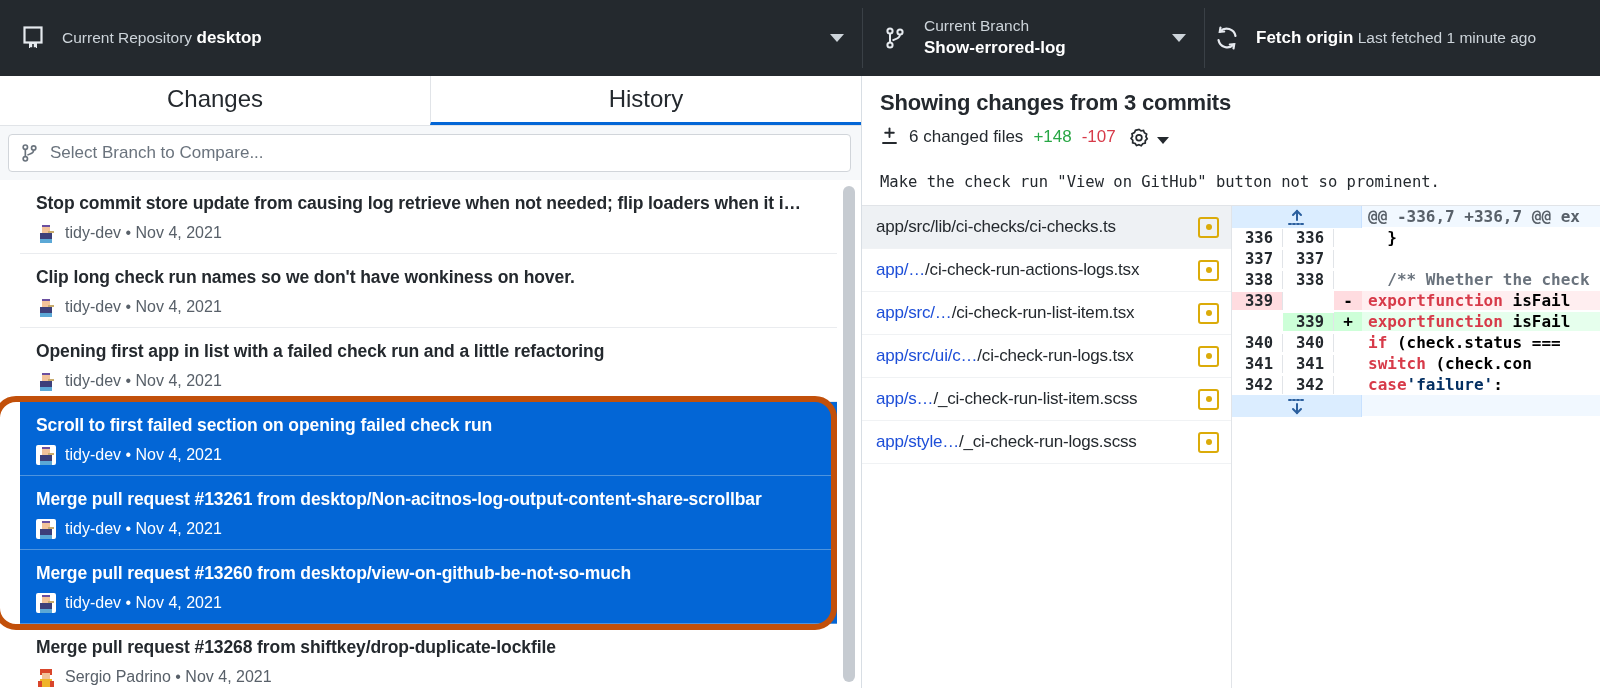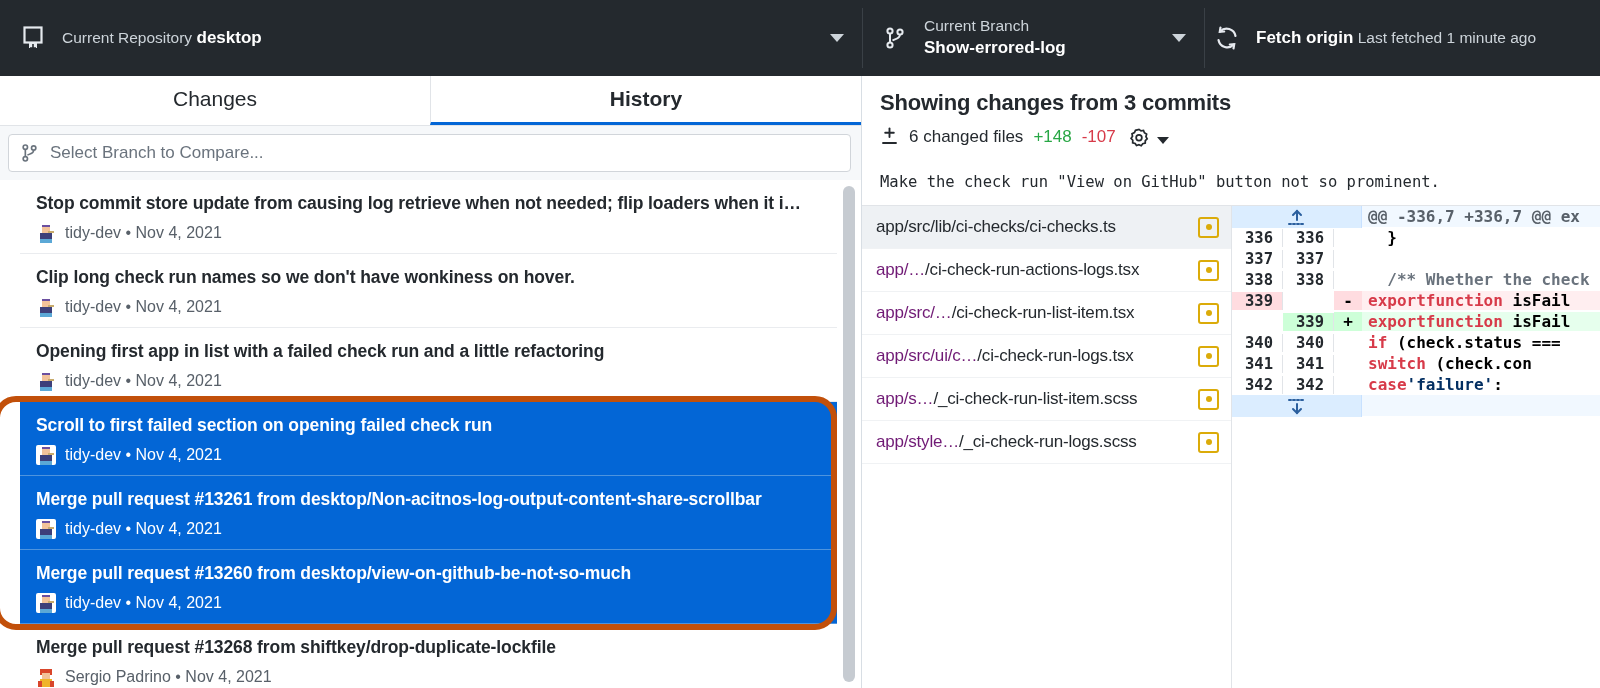--- a/index.html
+++ b/index.html
@@ -48,25 +48,25 @@
   
   .body { flex: 1; display: flex; min-height: 0; }
 
   
   .left { width: 862px; flex: 0 0 862px; display: flex; flex-direction: column;
           border-right: 1px solid #d8dee4; min-height: 0; background: #fff; }
   .tabs { height: 50px; flex: 0 0 50px; display: flex; border-bottom: 1px solid #e1e4e8;
           background: #fff; }
   .tab {
     flex: 1; display: flex; align-items: center; justify-content: center;
-    font-size: 21px; color: #24292e; cursor: pointer; position: relative;
+    font-size: 24px; color: #24292e; cursor: pointer; position: relative;
     border-bottom: 3px solid transparent;
   }
   .tab + .tab { border-left: 1px solid #e1e4e8; }
-  .tab.active { border-bottom-color: #0366d6; font-weight: bold; align-items: center; }
+  .tab.active { border-bottom-color: #0366d6; font-weight: normal; align-items: center; }
 
   .compare-wrap { padding: 8px 10px 8px 8px; background: #f6f8fa; flex: 0 0 auto; }
   .compare-box {
     height: 38px; background: #fff; border: 1px solid #d1d5da; border-radius: 4px;
     display: flex; align-items: center; padding: 0 12px; cursor: text;
   }
   .compare-box .gi { margin-right: 12px; display: flex; color: #6a737d; }
   .compare-ph { font-size: 17px; color: #6a737d; }
 
   .commit-list-wrap { flex: 1; position: relative; min-height: 0; overflow: hidden;
@@ -131,21 +131,21 @@
 
   .file-list { width: 370px; flex: 0 0 370px; border-right: 1px solid #e1e4e8;
                overflow: hidden; background: #fff; position: relative; }
   .file-row {
     height: 43px; display: flex; align-items: center; padding: 0 12px 0 14px;
     border-bottom: 1px solid #f0f2f4; cursor: pointer; gap: 8px;
   }
   .file-row.selected { background: #eef1f4; }
   .file-path { flex: 1; font-size: 17px; color: #24292e; white-space: nowrap;
                overflow: hidden; text-overflow: ellipsis; letter-spacing: -0.2px; }
-  .file-path .dim { color: #701a75; }
+  .file-path .dim { color: #1d4ed8; }
   .status-icon {
     width: 21px; height: 21px; flex: 0 0 21px; border: 2px solid #dbab09;
     border-radius: 3px; display: flex; align-items: center; justify-content: center;
   }
   .status-icon i { width: 6px; height: 6px; border-radius: 50%; background: #dbab09; display: block; }
 
   .diff { flex: 1; min-width: 0; overflow: hidden; position: relative;
           font-family: "DejaVu Sans Mono", monospace; font-size: 16px; background: #fff; }
   .diff-line { display: flex; height: 21px; align-items: center; white-space: pre; font-weight: bold; }
   .gut {

